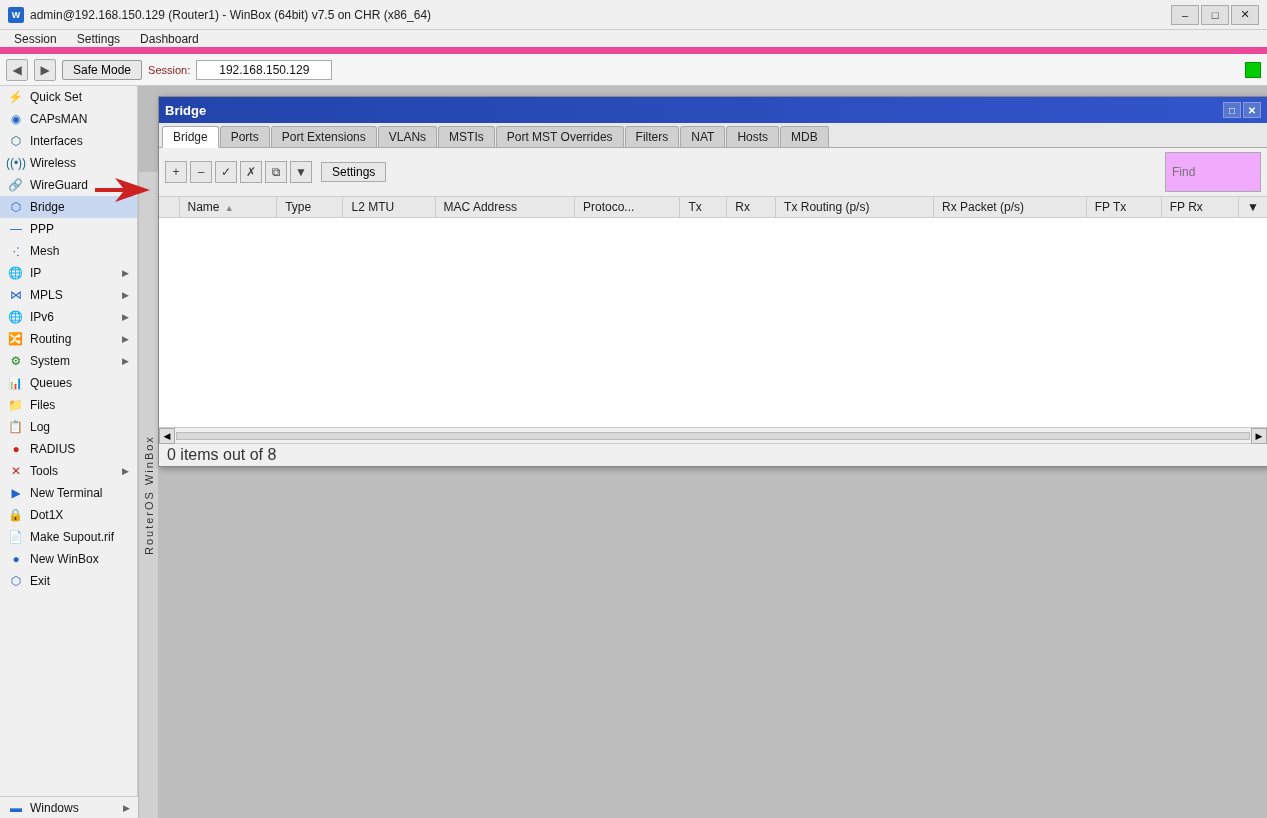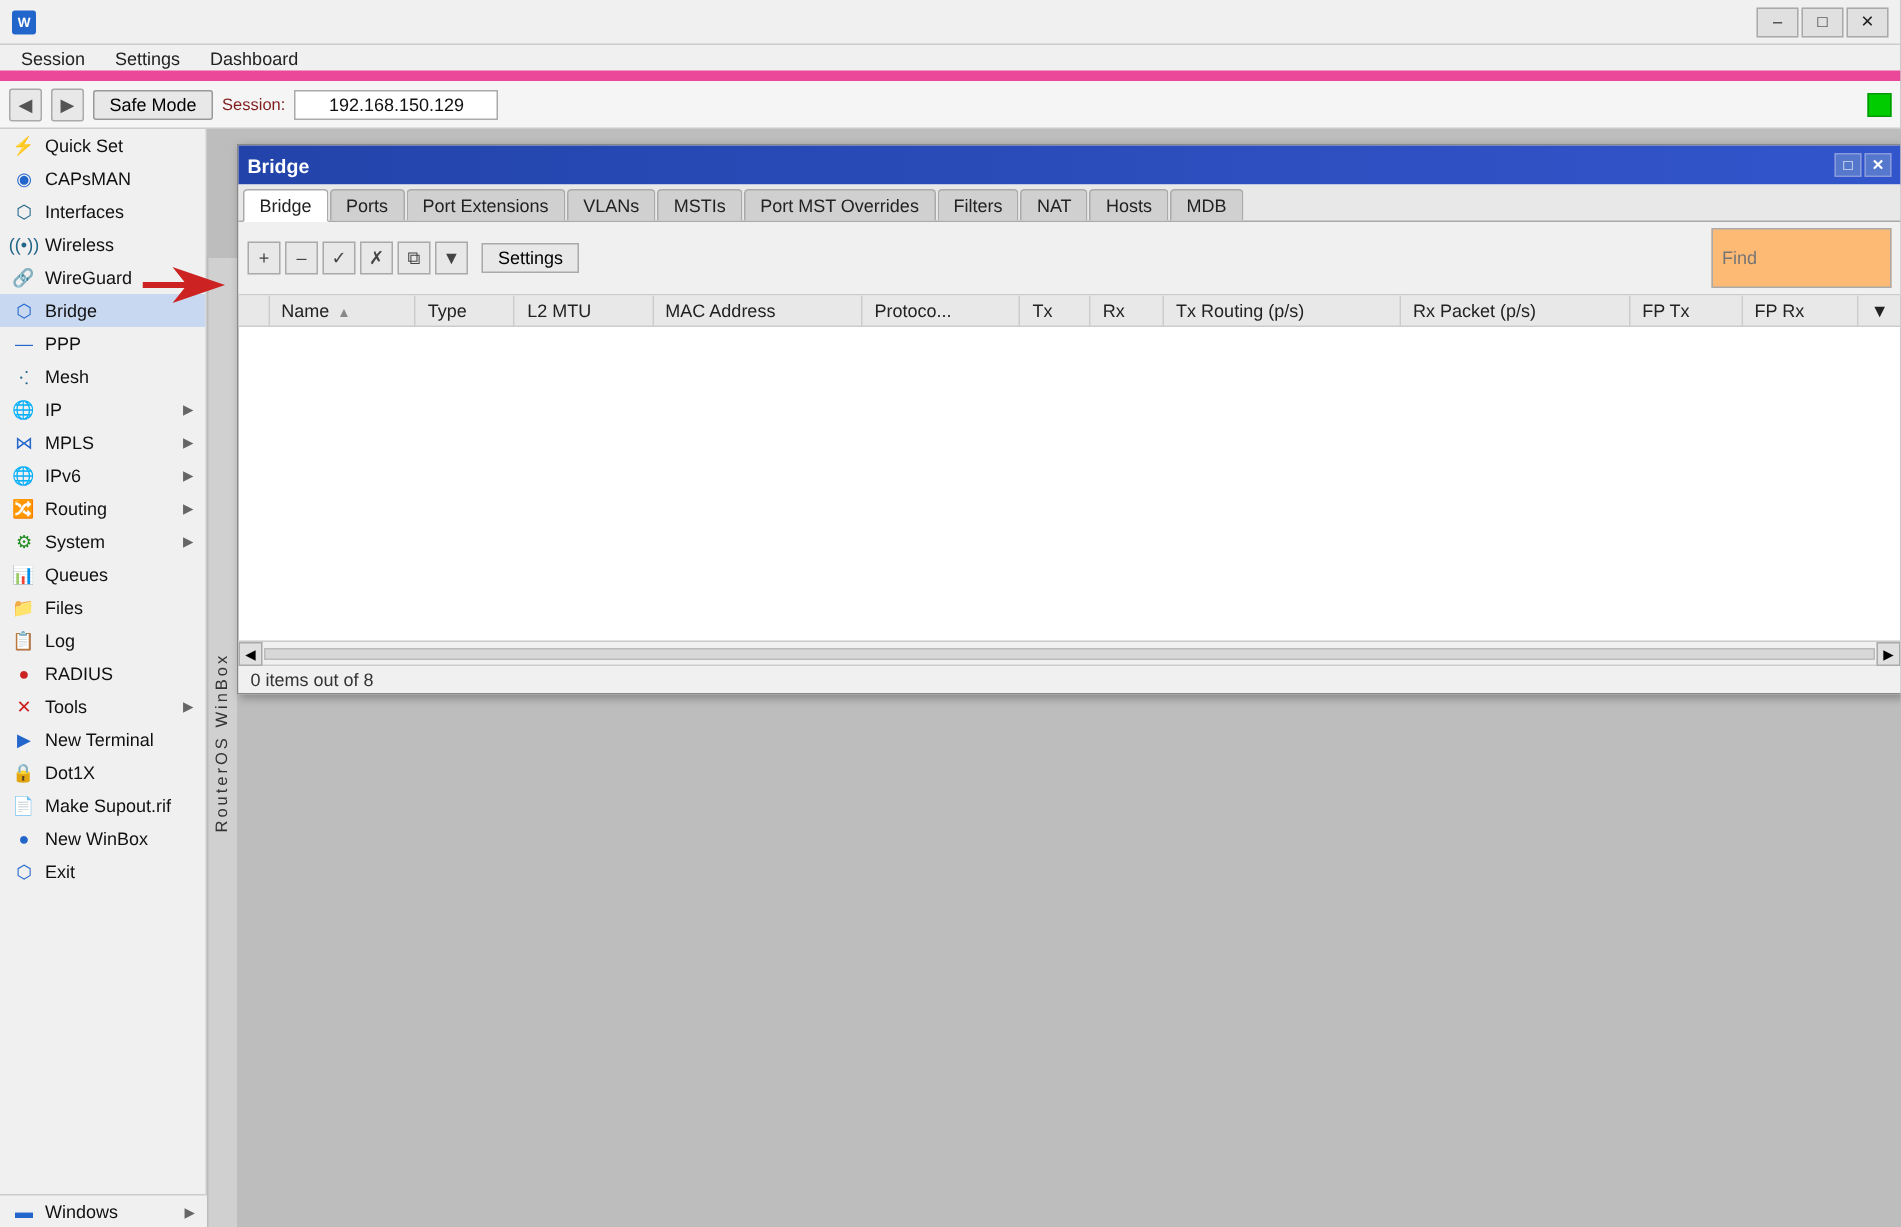--- a/index.html
+++ b/index.html
@@ -292,22 +292,22 @@
       background: #e8e8e8;
       border: 1px solid #aaa;
       cursor: pointer;
       font-size: 12px;
       margin-left: 6px;
     }
     #find-input {
       margin-left: auto;
       padding: 12px 6px;
       border: 1px solid #aaa;
-      background: #fdba74;
-      width: 120px;
+      background: #f0abfc;
+      width: 96px;
       font-size: 12px;
       color: #666;
     }
 
     
     #bridge-table {
       width: 100%;
       border-collapse: collapse;
       font-size: 12px;
     }
@@ -372,30 +372,31 @@
       background: #d8d8d8;
       margin: 0 1px;
       border: 1px solid #bbb;
     }
 
     
     #bridge-status {
       background: #f0f0f0;
       padding: 2px 8px;
       border-top: 1px solid #ccc;
-      font-size: 12px;
+      font-size: 16px;
       color: #333;
     }
   </style>
 </head>
 <body>
 
 <div id="title-bar">
   <div id="title-bar-left">
     <div id="title-bar-icon">W</div>
+    <span>admin@192.168.150.129 (Router1) - WinBox (64bit) v7.5 on CHR (x86_64)</span>
   </div>
   <div id="title-bar-controls">
     <div class="title-btn">–</div>
     <div class="title-btn">□</div>
     <div class="title-btn close">✕</div>
   </div>
 </div>
 
 <div id="menu-bar">
   <div class="menu-item">Session</div>

